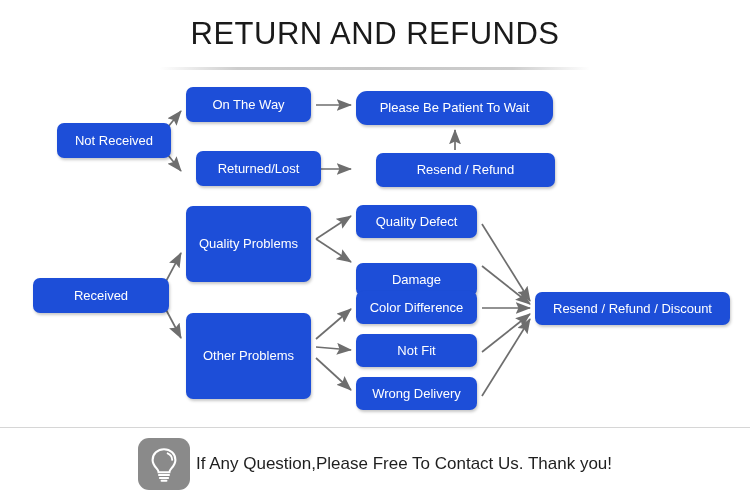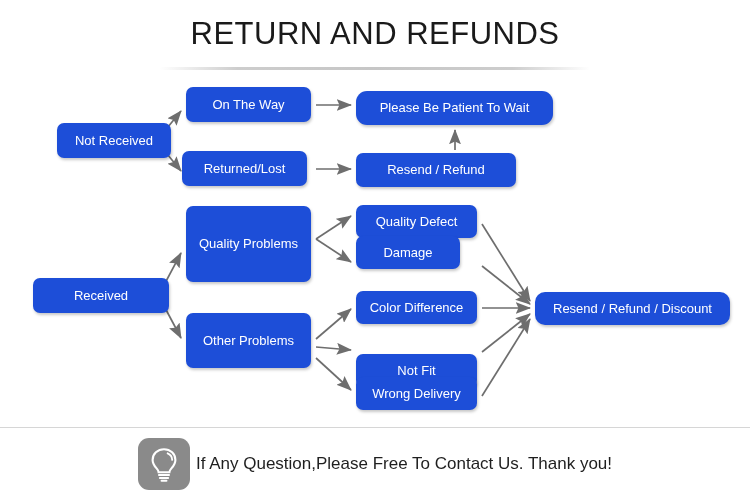--- a/index.html
+++ b/index.html
@@ -158,32 +158,32 @@
         <line x1="482" y1="224" x2="530" y2="301"></line>
         <line x1="482" y1="266" x2="530" y2="304"></line>
         <line x1="482" y1="308" x2="530" y2="308"></line>
         <line x1="482" y1="352" x2="530" y2="314"></line>
         <line x1="482" y1="396" x2="530" y2="319"></line>
       </g>
     </svg>
 
     <div class="node" style="left:16px;  top:123px; width:114px; height:35px;margin-left:41px;">Not Received</div>
     <div class="node" style="left:186px; top:87px;  width:125px; height:35px;">On The Way</div>
-    <div class="node" style="left:182px; top:151px; width:125px; height:35px;">Returned/Lost</div>
+    <div class="node" style="left:196px; top:151px; width:125px; height:35px;">Returned/Lost</div>
     <div class="node" style="left:356px; top:91px;  width:197px; height:34px;border-radius:11px;">Please Be Patient To Wait</div>
-    <div class="node" style="left:356px; top:153px; width:160px; height:34px;">Resend / Refund</div>
+    <div class="node" style="left:376px; top:153px; width:179px; height:34px;">Resend / Refund</div>
     <div class="node" style="left:33px;  top:278px; width:136px; height:35px;">Received</div>
     <div class="node" style="left:186px; top:206px; width:125px; height:76px;">Quality Problems</div>
-    <div class="node" style="left:186px; top:313px; width:125px; height:55px;">Other Problems</div>
+    <div class="node" style="left:186px; top:313px; width:125px; height:86px;">Other Problems</div>
     <div class="node" style="left:356px; top:205px; width:121px; height:33px;">Quality Defect</div>
-    <div class="node" style="left:356px; top:236px; width:104px; height:33px;">Damage</div>
+    <div class="node" style="left:356px; top:263px; width:121px; height:33px;">Damage</div>
     <div class="node" style="left:356px; top:291px; width:121px; height:33px;">Color Difference</div>
-    <div class="node" style="left:356px; top:334px; width:121px; height:33px;margin-top:20px;">Not Fit</div>
+    <div class="node" style="left:356px; top:334px; width:121px; height:33px;">Not Fit</div>
     <div class="node" style="left:356px; top:377px; width:121px; height:33px;">Wrong Delivery</div>
-    <div class="node" style="left:535px; top:292px; width:195px; height:33px;border-radius:10px;">Resend / Refund / Discount</div>
+    <div class="node" style="left:535px; top:292px; width:195px; height:33px;">Resend / Refund / Discount</div>
 
   </div>
 
   <div id="footer-rule"></div>
 
   <div id="footer">
     <div id="bulb-badge">
       <svg width="34" height="38" viewBox="0 0 34 38" aria-hidden="true">
         <g fill="none" stroke="#ffffff" stroke-width="2.1" stroke-linecap="round">
           <path d="M17 4.2 C10.6 4.2 5.6 9.0 5.6 14.9 C5.6 18.9 7.8 21.3 9.6 23.4

